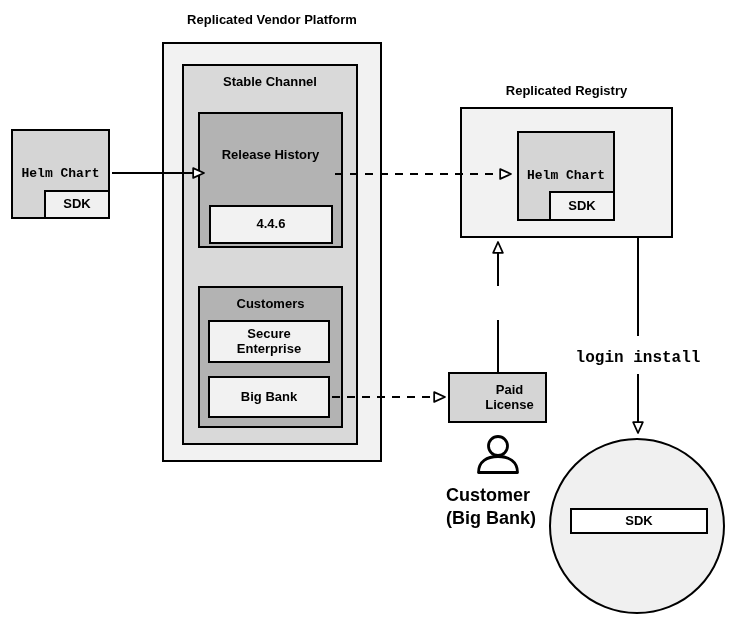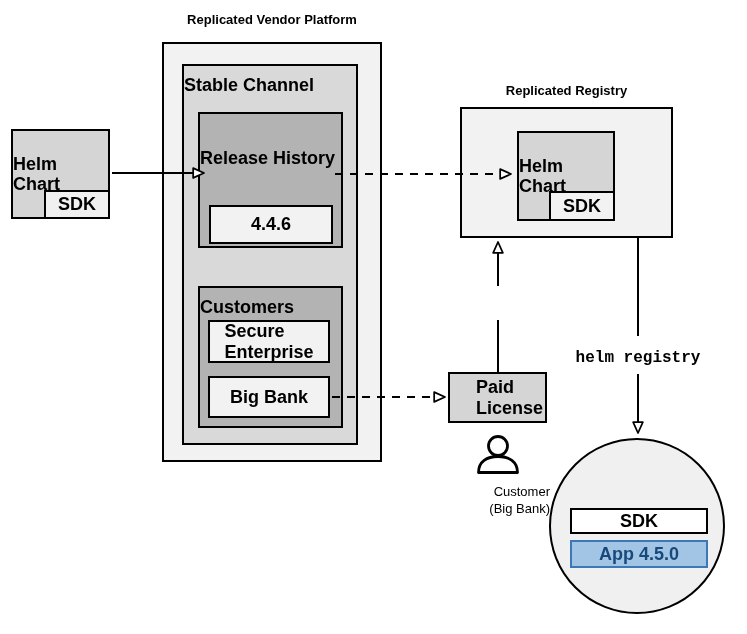--- a/index.html
+++ b/index.html
@@ -24,33 +24,33 @@
     color: #000;
     overflow: hidden;
   }
   .abs { position: absolute; }
   .box {
     position: absolute;
     border: 2px solid #000;
   }
   .label {
     font-weight: bold;
-    font-size: 18px;
-    text-align: left;
+    font-size: 13px;
+    text-align: center;
     white-space: pre-line;
     line-height: 1.12;
   }
   .top-label {
     position: absolute;
     left: 0; right: 0;
   }
   .center-label {
     position: absolute;
     left: 0; top: 0; width: 100%; height: 100%;
-    display: flex; align-items: center; justify-content: center;
+    display: flex; align-items: center; justify-content: center; font-family: Liberation Mono, monospace;
   }
   .flex-center {
     display: flex; align-items: center; justify-content: center;
   }
   .title {
     position: absolute;
     font-weight: bold;
     font-size: 13px;
     text-align: center;
   }
@@ -75,21 +75,21 @@
   #helmsrc-sdk     { right:-2px; bottom:-2px; width:66px; height:29px; background:var(--sdk-fill); position:absolute; border:2px solid #000; }
   #registry-box    { left:460px; top:107px; width:213px; height:131px; background:var(--gray-lightest); }
   #reghelm-box     { left:55px;  top:22px;  width:98px;  height:90px;  background:var(--gray-mid); position:absolute; border:2px solid #000; }
   #reghelm-sdk     { right:-2px; bottom:-2px; width:66px; height:30px; background:var(--gray-lightest); position:absolute; border:2px solid #000; }
   #license-box     { left:448px; top:372px; width:99px;  height:51px;  background:var(--gray-mid);padding-left:24px; }
   #k8s-circle      { left:549px; top:438px; width:176px; height:176px; background:var(--circle-fill); border:2px solid #000; border-radius:50%; position:absolute; }
   #k8s-sdk         { left:19px;  top:68px;  width:138px; height:26px;  background:#ffffff; position:absolute; border:2px solid #000; }
   #k8s-app         { left:19px;  top:100px; width:138px; height:28px;  background:var(--highlight-fill); position:absolute; border:2px solid var(--highlight-border); color:var(--highlight-text); }
   #vendor-title    { left:162px; top:12px;  width:220px; }
   #registry-title  { left:460px; top:83px;  width:213px; }
-  #customer-caption{ left:446px; top:484px; width:104px; font-weight:normal; font-size:13px; text-align:right; white-space:pre-line; line-height:1.3; }
+  #customer-caption{ left:446px; top:484px; width:104px; font-weight:bold; font-size:18px; text-align:left; white-space:pre-line; line-height:1.3; }
   #cmd-login       { left:398px; top:295px; width:196px; }
   #cmd-install     { left:560px; top:349px; width:156px; }
   #arrow-layer { position:absolute; left:0; top:0; width:747px; height:634px; pointer-events:none; }
 </style>
 </head>
 <body>
 
 <div id="canvas">
 
   <div class="title" id="vendor-title">Replicated Vendor Platform</div>
@@ -124,25 +124,24 @@
       <div class="label flex-center" id="reghelm-sdk">SDK</div>
     </div>
   </div>
 
   <div class="box label flex-center" id="license-box">Paid
 License</div>
 
   <div class="abs" id="customer-caption">Customer
 (Big Bank)</div>
 
-  <div class="mono-cmd" id="cmd-install">helm registry</div>
+  <div class="mono-cmd" id="cmd-install">login install</div>
 
   <div id="k8s-circle">
     <div class="label flex-center" id="k8s-sdk">SDK</div>
-    <div class="label flex-center" id="k8s-app">App 4.5.0</div>
   </div>
 
   <svg id="arrow-layer" viewBox="0 0 747 634" xmlns="http://www.w3.org/2000/svg">
     <defs>
       <marker id="arrOpen" viewBox="0 0 12 12" refX="11" refY="6" markerWidth="13" markerHeight="13" markerUnits="userSpaceOnUse" orient="auto">
         <path d="M1,1.5 L11,6 L1,10.5 Z" fill="#ffffff" stroke="#000" stroke-width="1.6" stroke-linejoin="round"></path>
       </marker>
     </defs>
 
     <path d="M112,173 L204,173" stroke="#000" stroke-width="2" fill="none" marker-end="url(#arrOpen)"></path>

